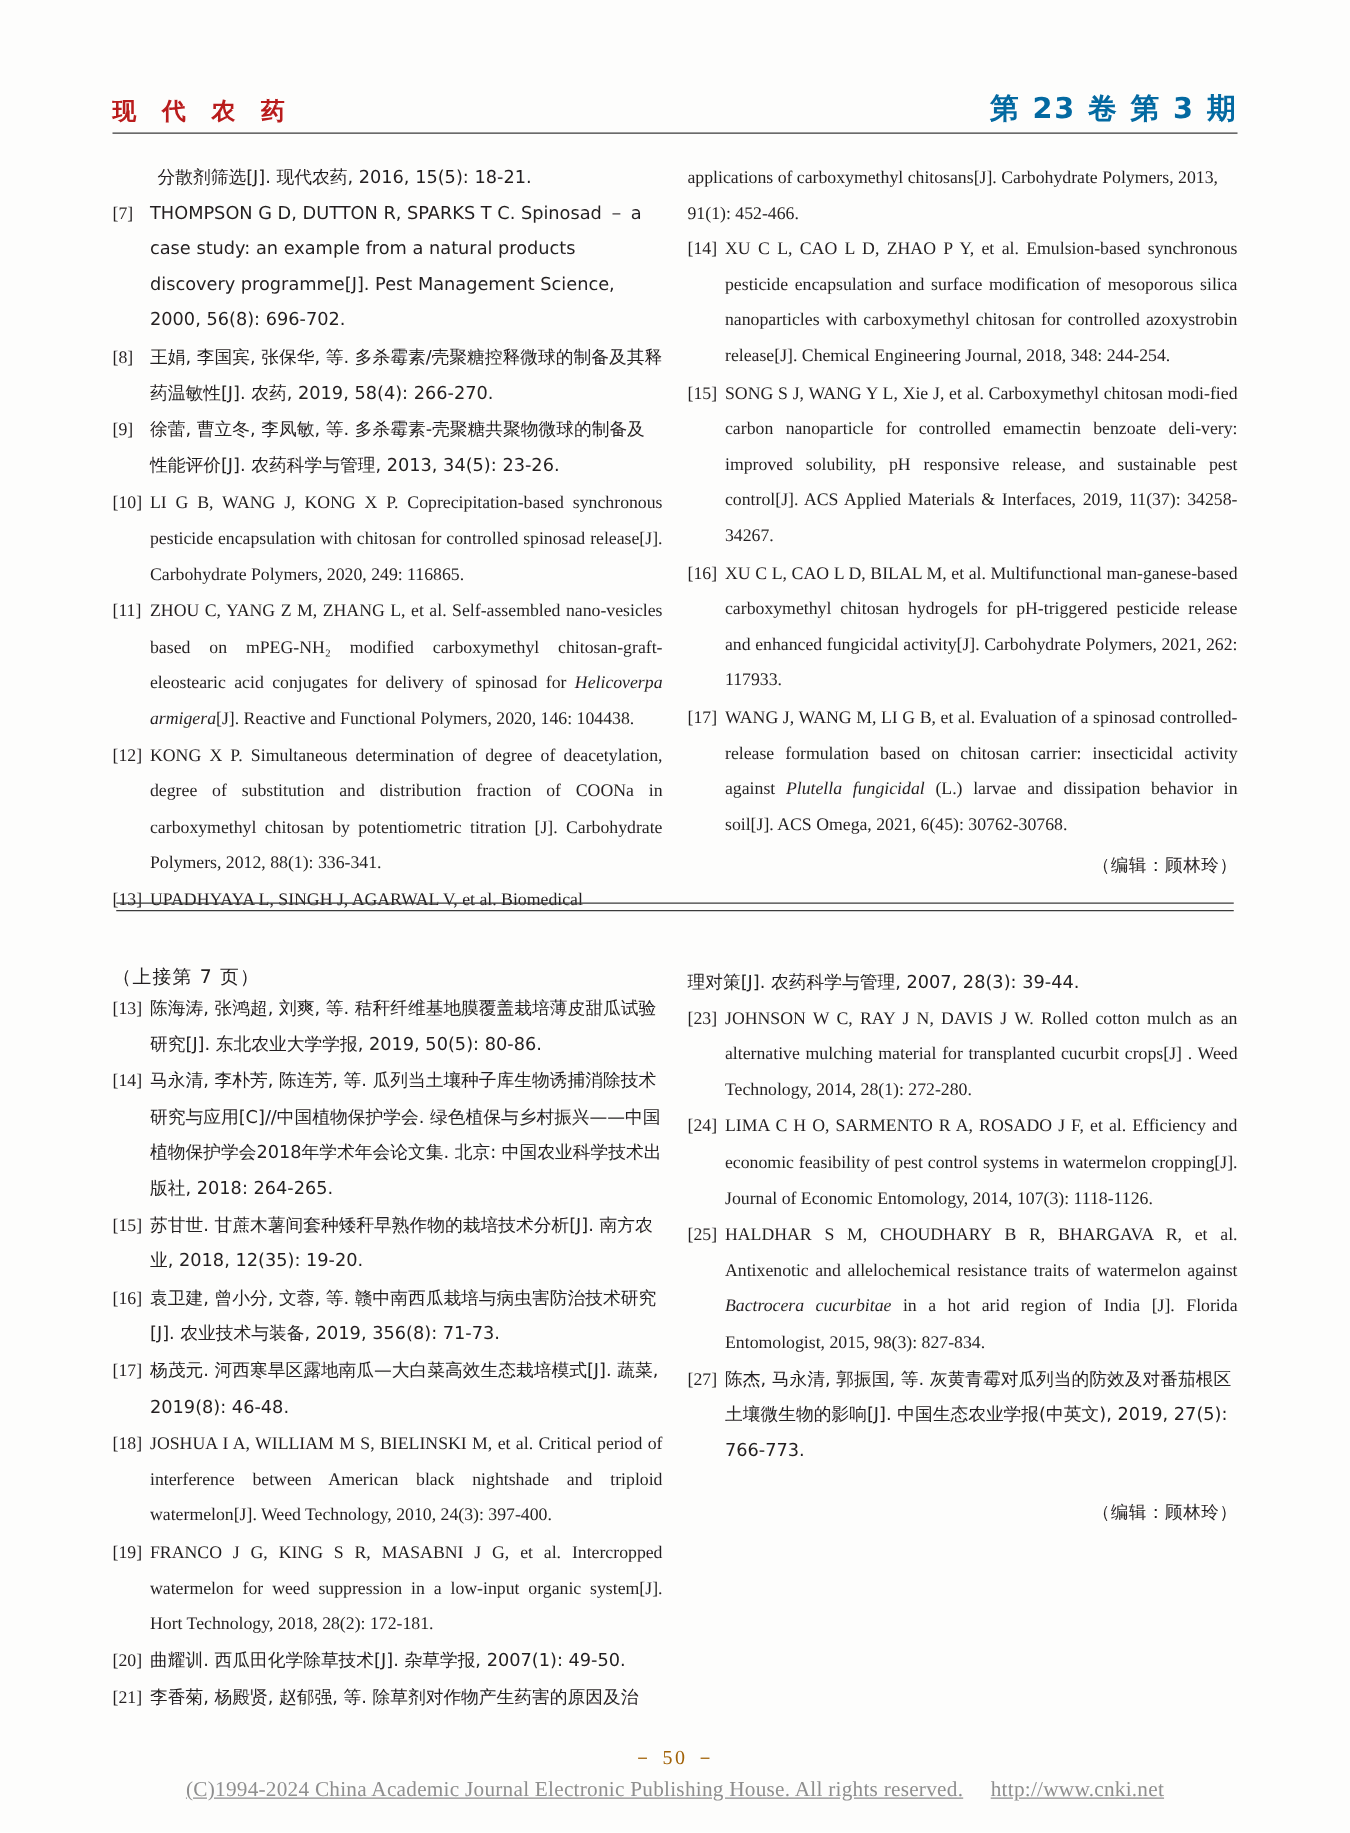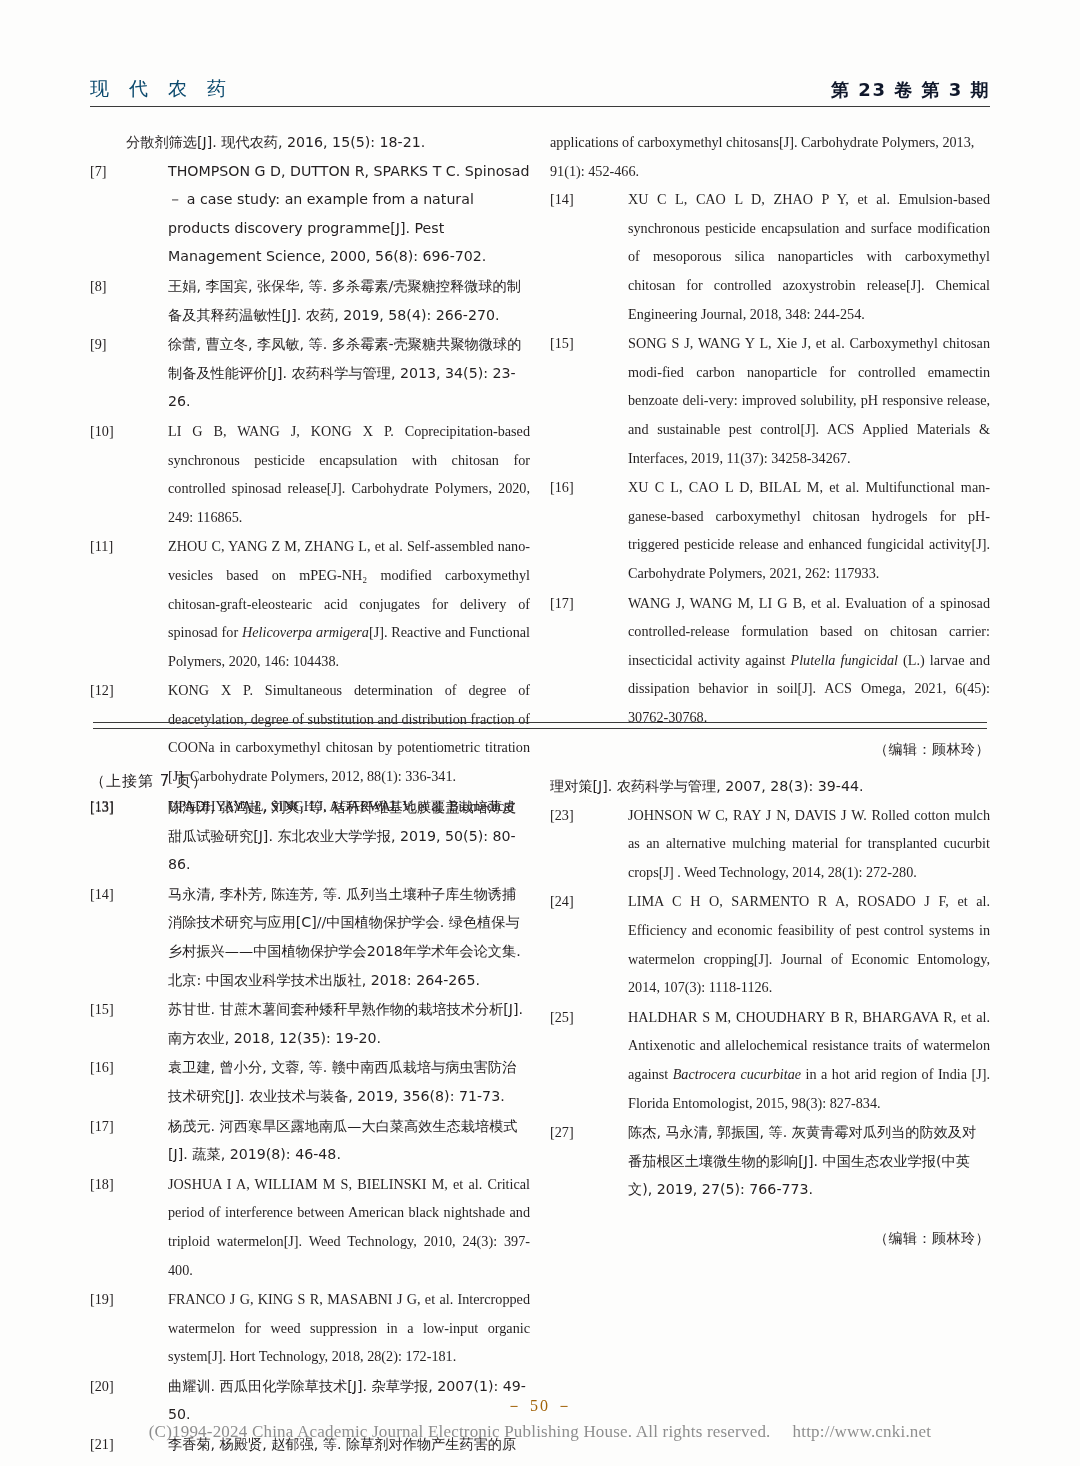--- a/index.html
+++ b/index.html
@@ -31,29 +31,29 @@
     top: 68px;
     height: 34px;
     display: flex;
     align-items: flex-end;
     justify-content: space-between;
     border-bottom: 1.6px solid #3a3a3a;
     padding-bottom: 4px;
   }
   .runhead-left {
     font-size: 19px;
-    font-weight: normal;
+    font-weight: bold;
     letter-spacing: 7px;
-    color: #0c4a6e;
+    color: #b91c1c;
   }
   .runhead-right {
-    font-size: 18px;
+    font-size: 23px;
     font-weight: bold;
     letter-spacing: 1.5px;
-    color: #0f172a;
+    color: #0369a1;
   }
 
   
   .columns {
     position: absolute;
     left: 90px;
     right: 90px;
     display: flex;
     justify-content: space-between;
   }
@@ -77,21 +77,20 @@
     white-space: pre;
     min-width: 30px;
   }
   .ref-body {
     flex: 1 1 auto;
     font-size: 14.2px;
     line-height: 28.6px;
     text-align: justify;
     text-justify: inter-word;
     hyphens: none;
-    margin-left: 48px;
   }
   .ref-body.nojust { text-align: left; }
   .cjk {
     font-family: "DejaVu Sans", "Liberation Sans", sans-serif;
   }
 
   
 
   
   .editor-credit {
@@ -146,20 +145,21 @@
   }
   .copyright {
     position: absolute;
     left: 0;
     right: 0;
     top: 1422px;
     text-align: center;
     font-size: 17px;
     color: #8e8e8e;
     letter-spacing: 0.2px;
+    text-decoration: underline;
   }
   .copyright .url {
     margin-left: 22px;
   }
 </style>
 </head>
 <body>
 
 <div class="page">
 

